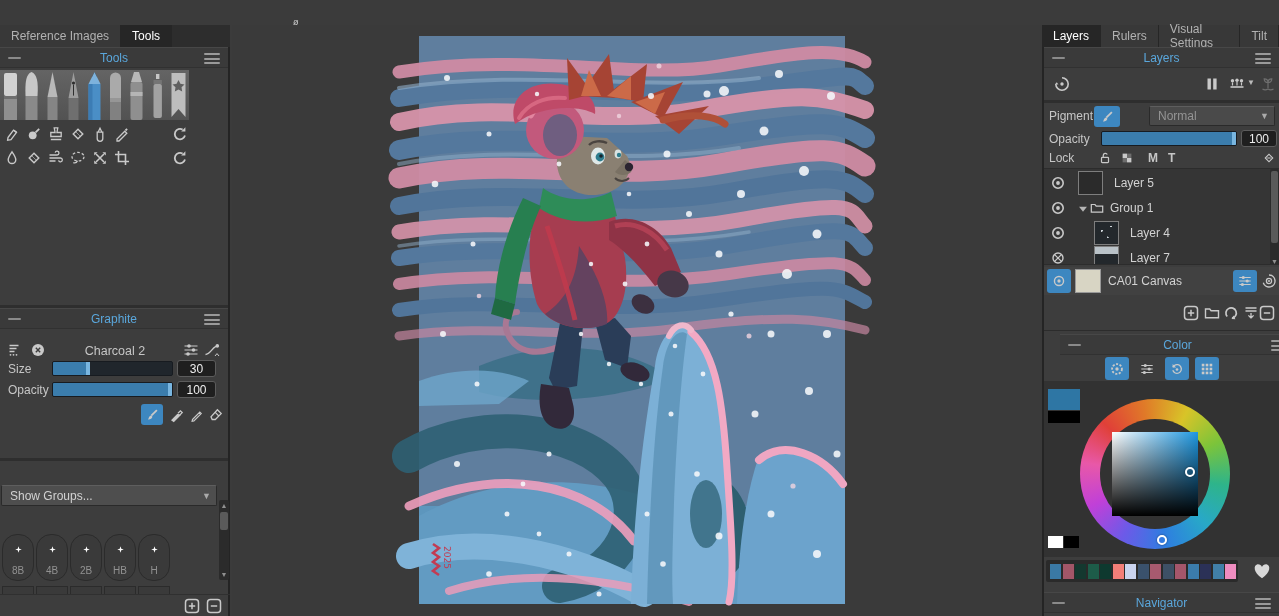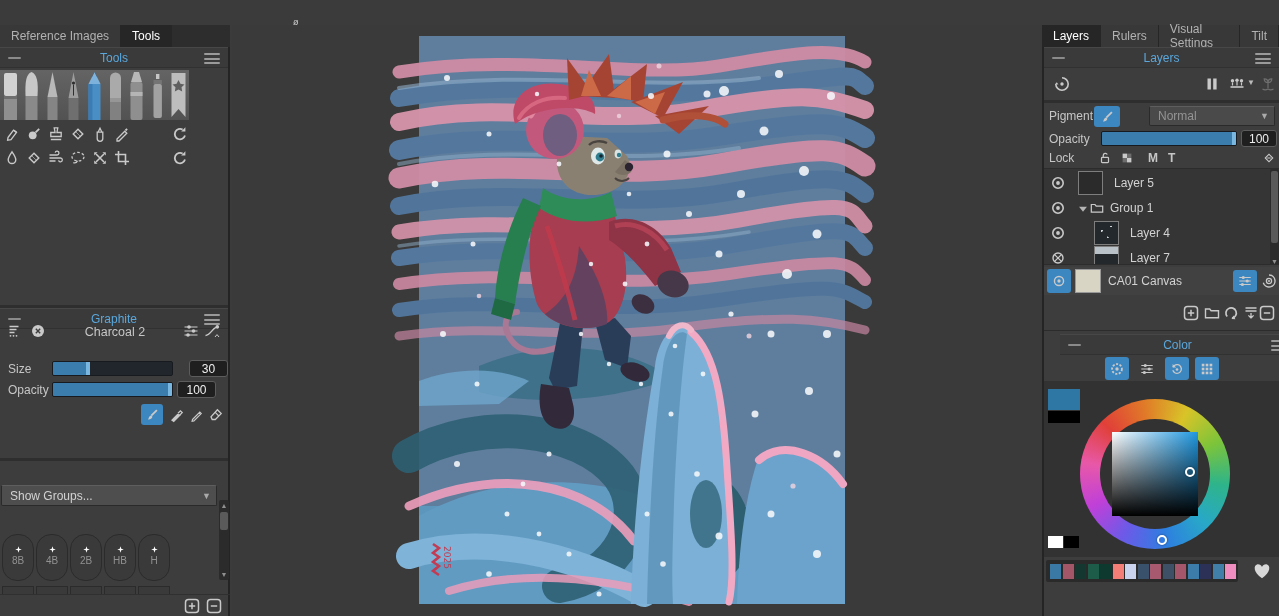--- a/index.html
+++ b/index.html
@@ -47,21 +47,21 @@
 
   
   .dropdown { position:absolute; background:#4e4e4e; border:1px solid #2a2a2a; border-top-color:#5e5e5e; border-radius:2px; display:flex; align-items:center; color:#d2d2d2; font-size:12px; padding:0 8px; }
   .dropdown .dcaret { position:absolute; right:5px; color:#aaa; font-size:9px; }
   .dropdown.disabled { background:#4a4a4a; color:#949494; }
 
   
   .ghdr { position:absolute; background:#2c2c2c; border:1px solid #222; border-radius:2px; display:flex; align-items:center; justify-content:center; color:#cfcfcf; font-size:12px; }
 
   
-  .bcell { position:absolute; width:32px; height:47px; background:#3a3a3a; border:1px solid #2b2b2b; border-radius:15px; display:flex; flex-direction:column; align-items:center; padding:9px 0 4px; }
+  .bcell { position:absolute; width:32px; height:47px; background:#3a3a3a; border:1px solid #2b2b2b; border-radius:15px; display:flex; flex-direction:column; align-items:center; justify-content:space-between; padding:9px 0 4px; }
   .bcell .blabel { font-size:10px; color:#929292; }
 
   
   .sbtrack { position:absolute; background:#2b2b2b; border-radius:2px; }
   .sbthumb { position:absolute; background:#5a5a5a; border-radius:2px; }
   .sbarrow { position:absolute; color:#8f8f8f; font-size:7px; text-align:center; width:100%; }
 
   
   #layers-list { position:absolute; left:0; top:121px; width:237px; height:97px; background:#353535; overflow:hidden; border-top:1px solid #2c2c2c; border-bottom:1px solid #2c2c2c; }
   .lrow { position:absolute; left:0; width:100%; height:25px; }
@@ -404,42 +404,42 @@
 
     <div class="phdr" style="top:261px;">
       <div class="minusbtn"></div>
       <span class="title">Graphite</span>
       <div class="burger">
           <i></i>
           <i></i>
           <i></i>
         </div>
     </div>
-    <div class="abs" style="left:0; top:276px; width:196px; height:22px;">
+    <div class="abs" style="left:0; top:295px; width:196px; height:22px;">
       <svg class="i abs" style="left:8px;">
           <use href="#ic-sortlist"></use>
         </svg>
       <svg class="i abs" style="left:30px;">
           <use href="#ic-clearx"></use>
         </svg>
       <span class="lbl abs" style="left:0; width:230px; text-align:center; top:2px; font-size:12.5px;">Charcoal 2</span>
       <svg class="i abs" style="left:183px;">
           <use href="#ic-sliders"></use>
         </svg>
       <svg class="i abs" style="left:204px;">
           <use href="#ic-curve"></use>
         </svg>
     </div>
     <div class="abs" style="left:0; top:313px; width:230px; height:19px;">
       <span class="lbl abs" style="left:8px; top:2px;">Size</span>
       <div class="slider" style="left:52px; top:1px; width:121px;">
         <div class="fill" style="width: 30%;"></div>
         <div class="knob" style="left:33px;"></div>
       </div>
-      <div class="valbox" style="left:177px; top:0; width:39px;margin-left:12px;">30</div>
+      <div class="valbox" style="left:177px; top:0; width:39px;">30</div>
     </div>
     <div class="abs" style="left:0; top:334px; width:230px; height:19px;">
       <span class="lbl abs" style="left:8px; top:2px;">Opacity</span>
       <div class="slider" style="left:52px; top:1px; width:121px;">
         <div class="fill" style="width: 100%;"></div>
         <div class="knob" style="right:0;"></div>
       </div>
       <div class="valbox" style="left:177px; top:0; width:39px;">100</div>
     </div>
     <div class="abs" style="left:0; top:357px; width:230px; height:22px;">
@@ -889,15 +889,24 @@
       <div class="swatch" style="background: rgb(165, 86, 107);"></div>
       <div class="swatch" style="background: rgb(59, 124, 171);"></div>
       <div class="swatch" style="background: rgb(43, 49, 87);"></div>
       <div class="swatch" style="background: rgb(65, 127, 168);"></div>
       <div class="swatch" style="background: rgb(239, 140, 192);"></div>
     </div>
     <svg id="heart">
         <use href="#ic-heart"></use>
       </svg>
 
+    <div class="phdr" style="top:545px;">
+      <div class="minusbtn"></div>
+      <span class="title">Navigator</span>
+      <div class="burger">
+          <i></i>
+          <i></i>
+          <i></i>
+        </div>
+    </div>
   </div>
 
 </div>
 
 </body></html>

